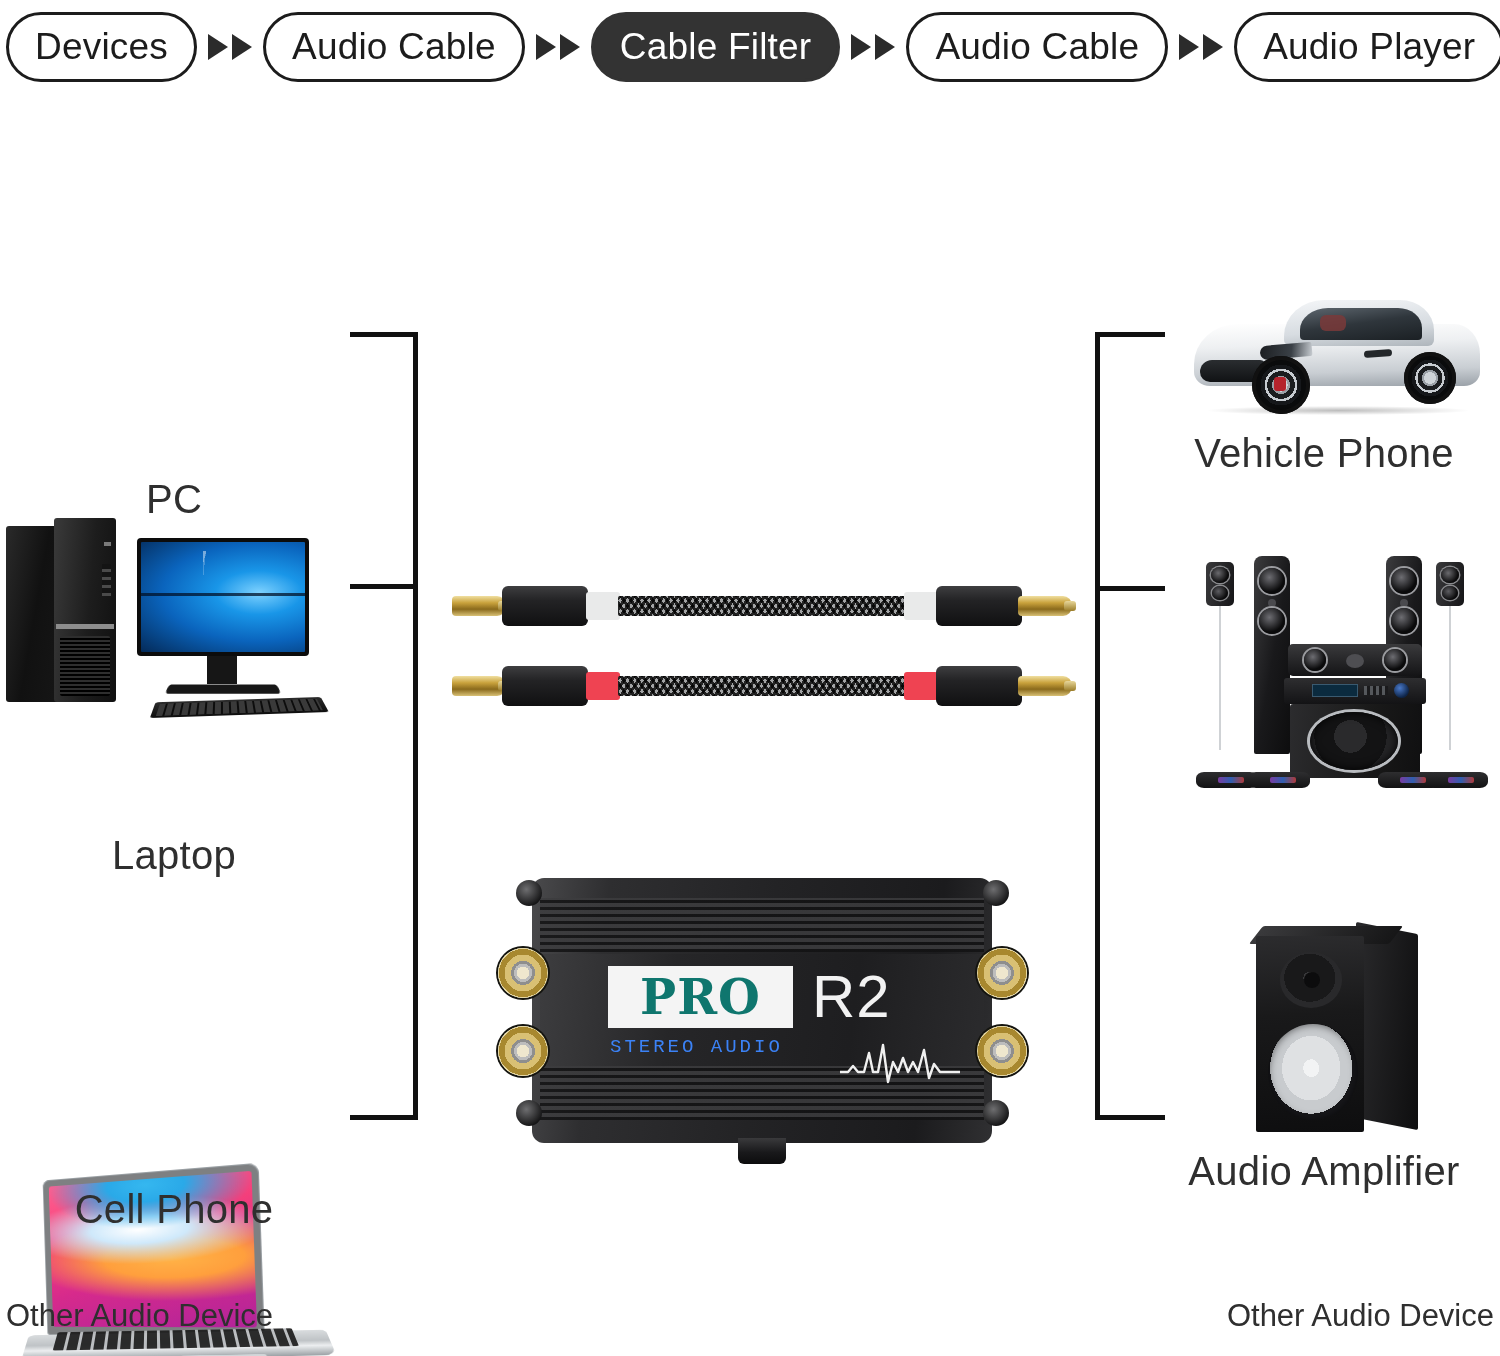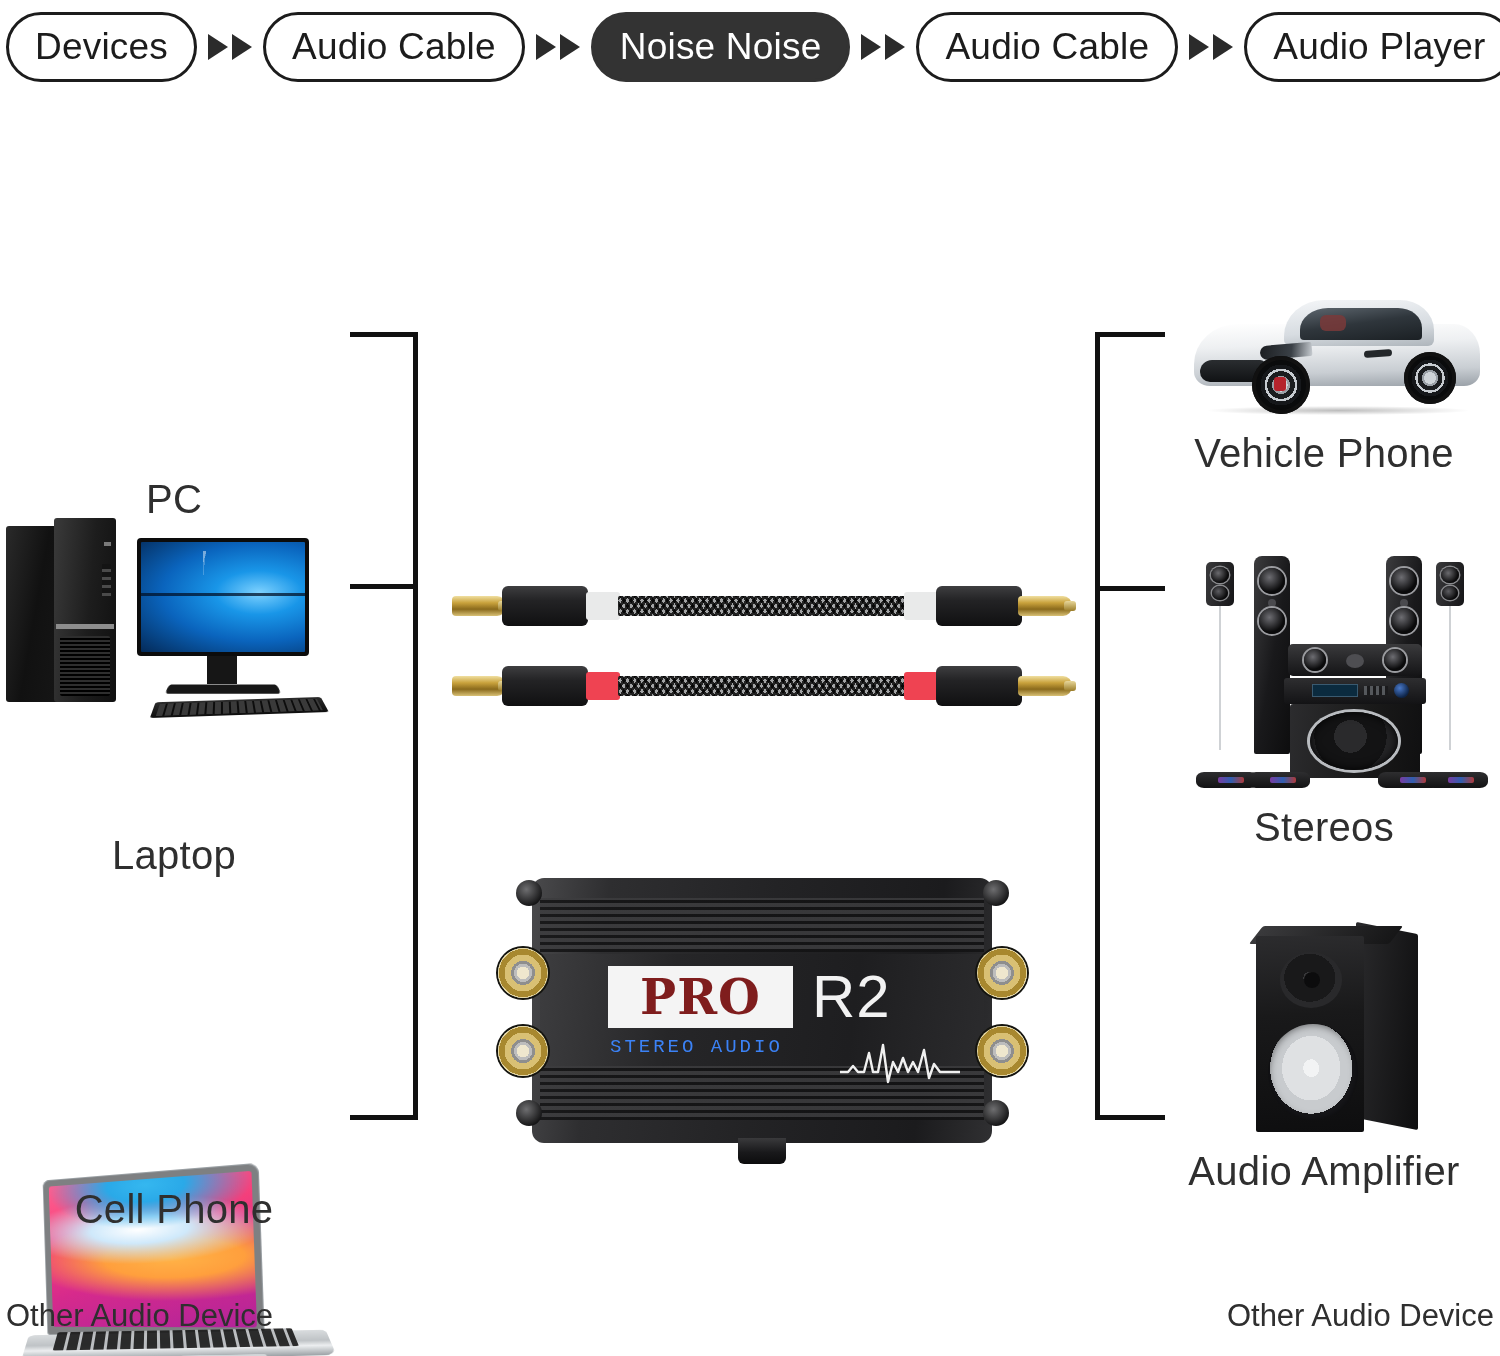--- a/index.html
+++ b/index.html
@@ -323,21 +323,21 @@
   .nf-face {
     position:absolute; left: 50px; top: 84px; width: 444px; height: 112px;
     background: linear-gradient(97deg,#3d3d3f 0%,#262628 30%,#1e1e20 70%,#2b2b2d 100%);
   }
   .nf-logo {
     position:absolute; left: 118px; top: 96px; width: 185px; height: 62px;
     background: #f4f4f4; display:flex; align-items:center; justify-content:center;
   }
   .nf-logo span {
     font-family: "DejaVu Serif", serif; font-weight: 700; font-size: 48px;
-    color: #7f1d1d; letter-spacing: 1px; line-height:1;
+    color: #0f766e; letter-spacing: 1px; line-height:1;
   }
   .nf-model {
     position:absolute; left: 322px; top: 96px;
     font-size: 60px; color: #f2f2f2; font-weight: 400; line-height: 62px;
     letter-spacing: 1px;
   }
   .nf-sub {
     position:absolute; left: 120px; top: 166px;
     font-family: Liberation Mono, monospace; font-size: 19px;
     color: #3b82f6; letter-spacing: 3px;
@@ -383,21 +383,21 @@
         <i class="tri"></i>
     </div>
     <div class="pill">
       <span>Audio Cable</span>
     </div>
     <div class="arrows">
       <i class="tri"></i>
         <i class="tri"></i>
     </div>
     <div class="pill dark">
-      <span>Noise Noise</span>
+      <span>Cable Filter</span>
     </div>
     <div class="arrows">
       <i class="tri"></i>
         <i class="tri"></i>
     </div>
     <div class="pill">
       <span>Audio Cable</span>
     </div>
     <div class="arrows">
       <i class="tri"></i>
@@ -509,21 +509,20 @@
       <div class="spk-base b2">
           <i></i>
         </div>
       <div class="spk-base b3">
           <i></i>
         </div>
       <div class="spk-base b4">
           <i></i>
         </div>
     </div>
-    <div class="cap" style="margin-top:250px;">Stereos</div>
   </div>
 
   <div class="dev" style="left:1150px; top:922px; width:348px;">
     <div class="amp-wrap" style="left:88px; top:0;">
       <div class="amp-side"></div>
       <div class="amp-top"></div>
       <div class="amp-front"></div>
       <div class="amp-tw" style="left:42px; top:30px;"></div>
       <div class="amp-wf" style="left:30px; top:102px;"></div>
     </div>

